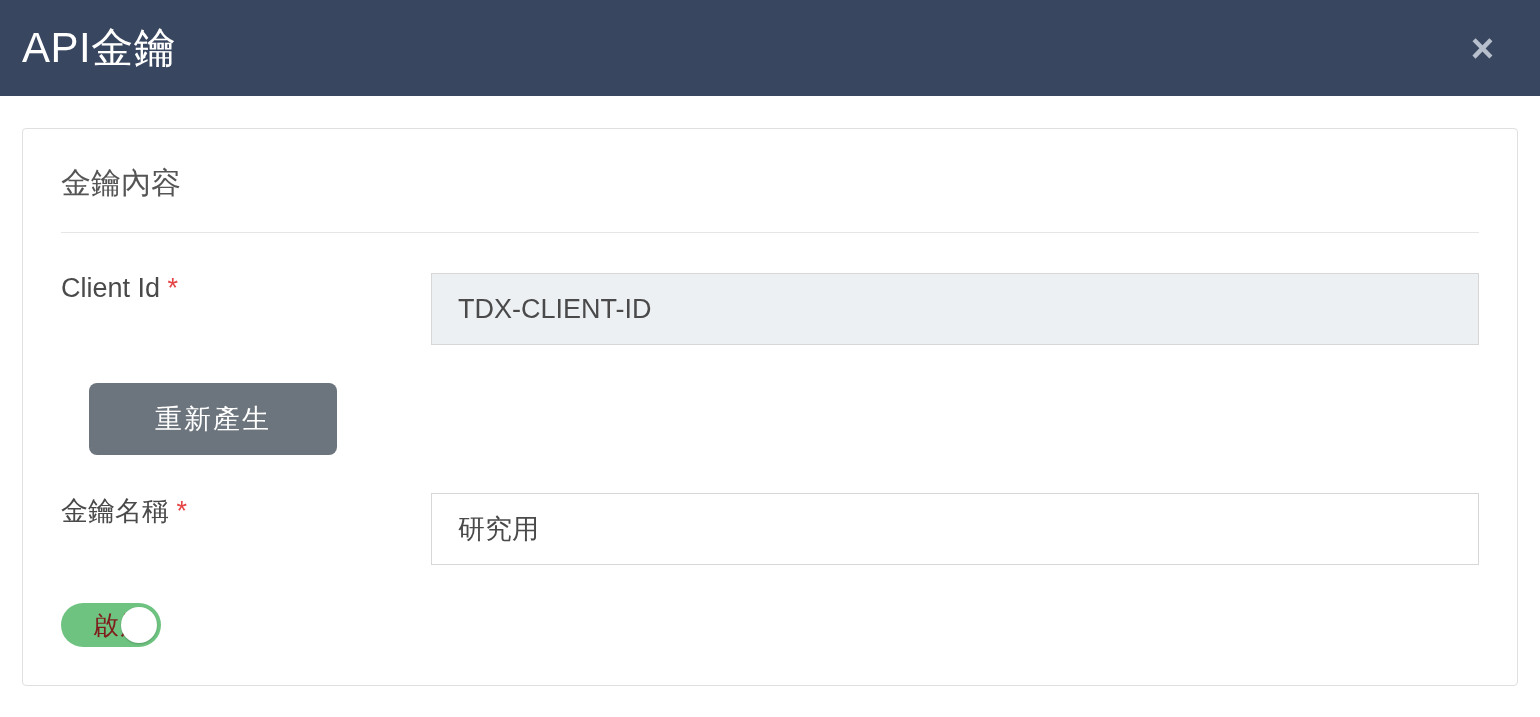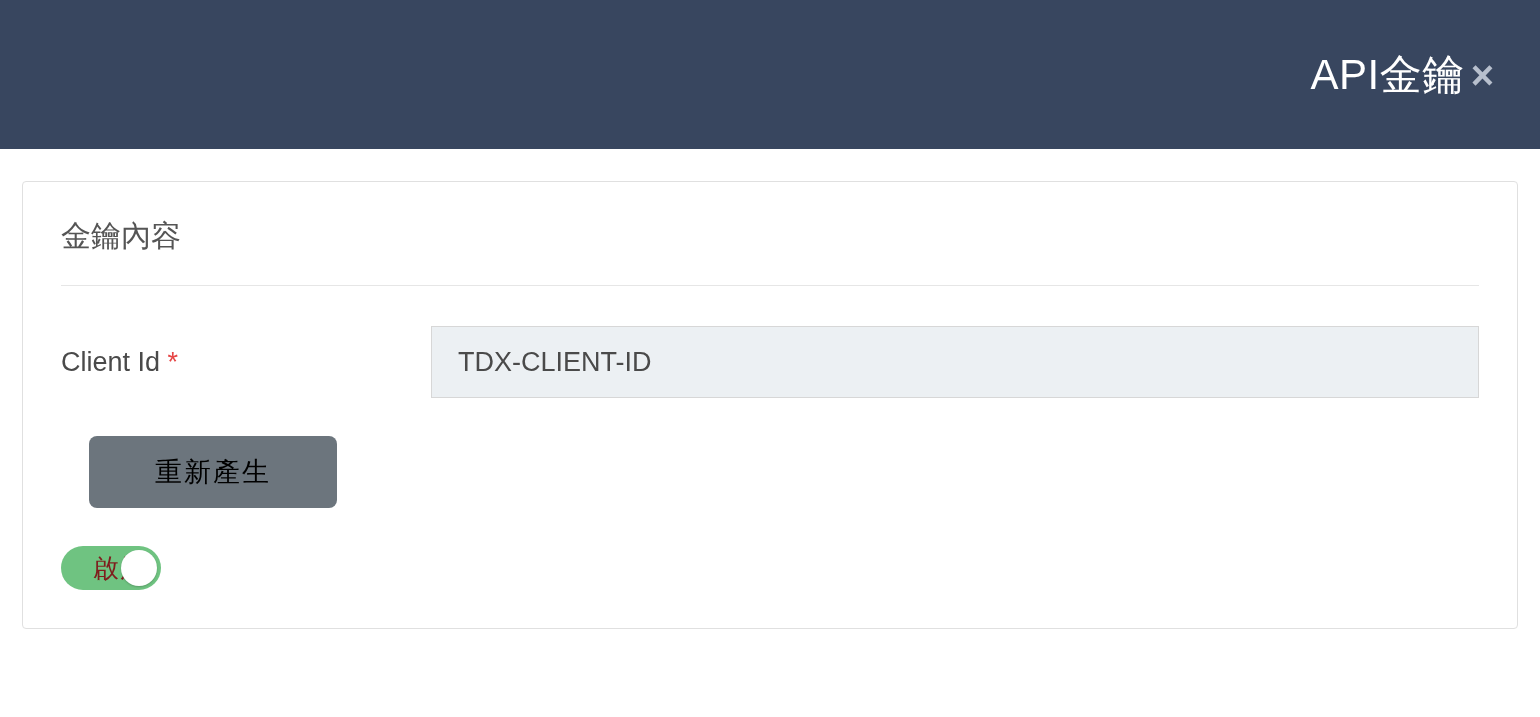--- a/index.html
+++ b/index.html
@@ -9,24 +9,24 @@
     font-family: "Microsoft JhengHei", "PingFang TC", "Helvetica Neue", Arial, sans-serif;
     background: #ffffff;
     overflow: hidden;
     color: #4a4a4a;
   }
 
   
   .modal-header {
     background: #38465f;
     color: #ffffff;
-    height: 149px;
+    height: 96px;
     display: flex;
     align-items: center;
-    justify-content: flex-end;
+    justify-content: space-between;
     padding: 0 40px 0 22px;
   }
   .modal-title {
     font-size: 42px;
     font-weight: 400;
     letter-spacing: 0.5px;
   }
   .close-btn {
     font-size: 40px;
     line-height: 1;
@@ -49,21 +49,21 @@
     font-weight: 400;
     color: #555;
     padding-bottom: 28px;
     border-bottom: 1px solid #e6e6e6;
     margin-bottom: 40px;
   }
 
   
   .form-row {
     display: flex;
-    align-items: center;
+    align-items: flex-start;
     margin-bottom: 38px;
   }
   .form-label {
     width: 370px;
     flex-shrink: 0;
     font-size: 27px;
     color: #4a4a4a;
   }
   .req { color: #e64545; }
 
@@ -88,21 +88,21 @@
   }
 
   .secret-row .readonly-box {
     flex: 0 0 806px;
   }
   .regen-btn {
     margin-left: 28px;
     width: 248px;
     height: 72px;
     background: #6c757d;
-    color: #000000;
+    color: #ffffff;
     border: none;
     border-radius: 8px;
     font-size: 27px;
     cursor: pointer;
     letter-spacing: 2px;
   }
 
   
   .toggle {
     position: relative;
@@ -150,20 +150,27 @@
       <span>Client Id</span>
       <span class="req">*</span>
     </div>
     <div class="readonly-box">TDX-CLIENT-ID</div>
   </div>
 
   <div class="form-row secret-row">
     <button class="regen-btn">重新產生</button>
   </div>
 
+  <div class="form-row">
+    <div class="form-label">
+      <span>金鑰名稱</span>
+      <span class="req">*</span>
+    </div>
+    <input class="text-input" type="text" value="研究用" style="">
+  </div>
 
   <div class="form-row">
     <div class="toggle">
       <span class="toggle-label">啟用</span>
       <div class="toggle-knob"></div>
     </div>
   </div>
 </div>
 
 </body></html>

